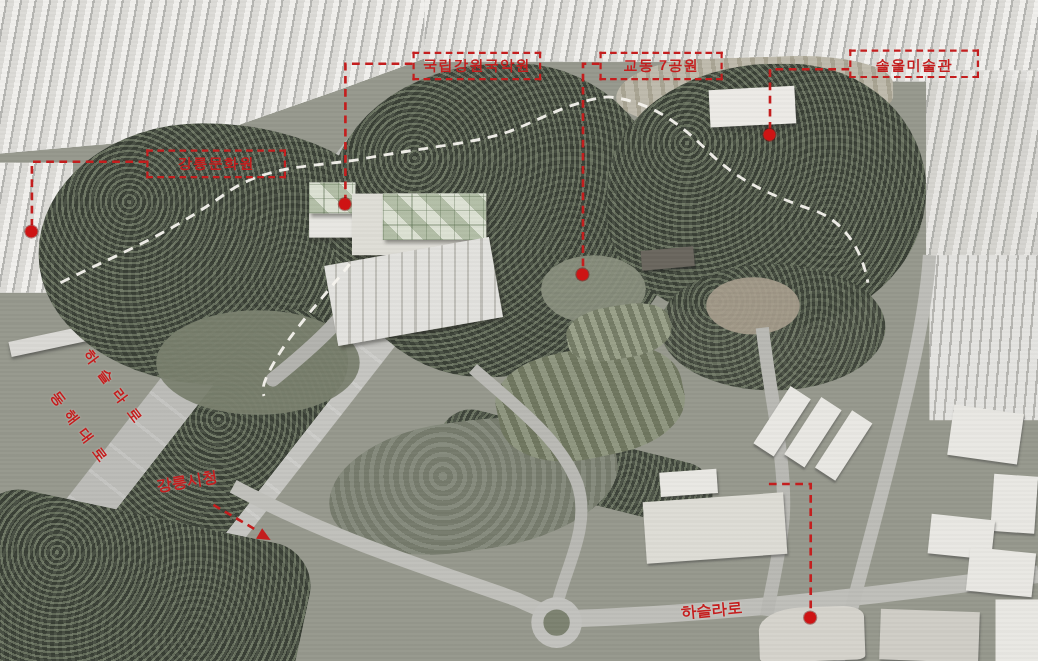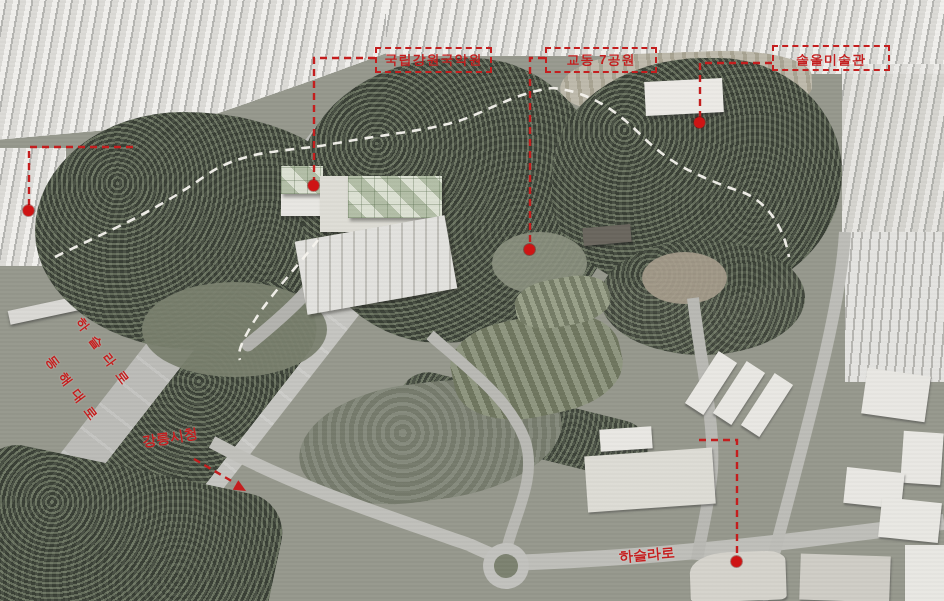--- a/index.html
+++ b/index.html
@@ -182,19 +182,22 @@
 
   <div class="callout" style="left:375px;top:47px;width:113px;height:22px;">
     <span>국립강원국악원</span>
   </div>
   <div class="callout" style="left:545px;top:47px;width:108px;height:22px;">
     <span>교동 7공원</span>
   </div>
   <div class="callout" style="left:772px;top:45px;width:114px;height:22px;align-items:flex-end;">
     <span>솔올미술관</span>
   </div>
+  <div class="callout" style="left:133px;top:136px;width:123px;height:22px;">
+    <span>강릉문화원</span>
+  </div>
 
   <div class="road-label rl-haslla-left">하슬라로</div>
   <div class="road-label rl-donghae">동해대로</div>
   <div class="road-label rl-cityhall">강릉시청</div>
   <div class="road-label rl-haslla-bottom">하슬라로</div>
 
 </div>
 
 </body></html>

